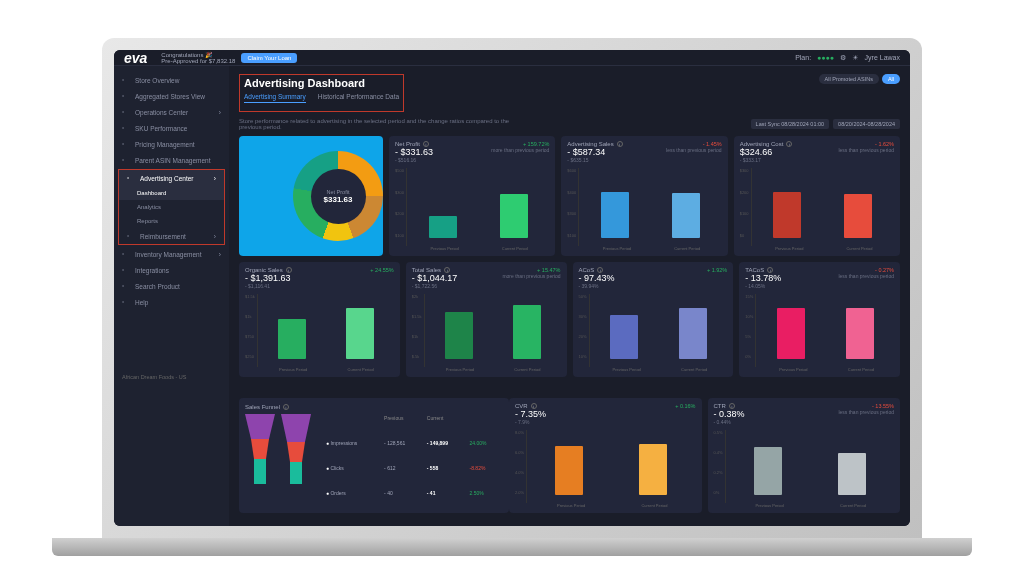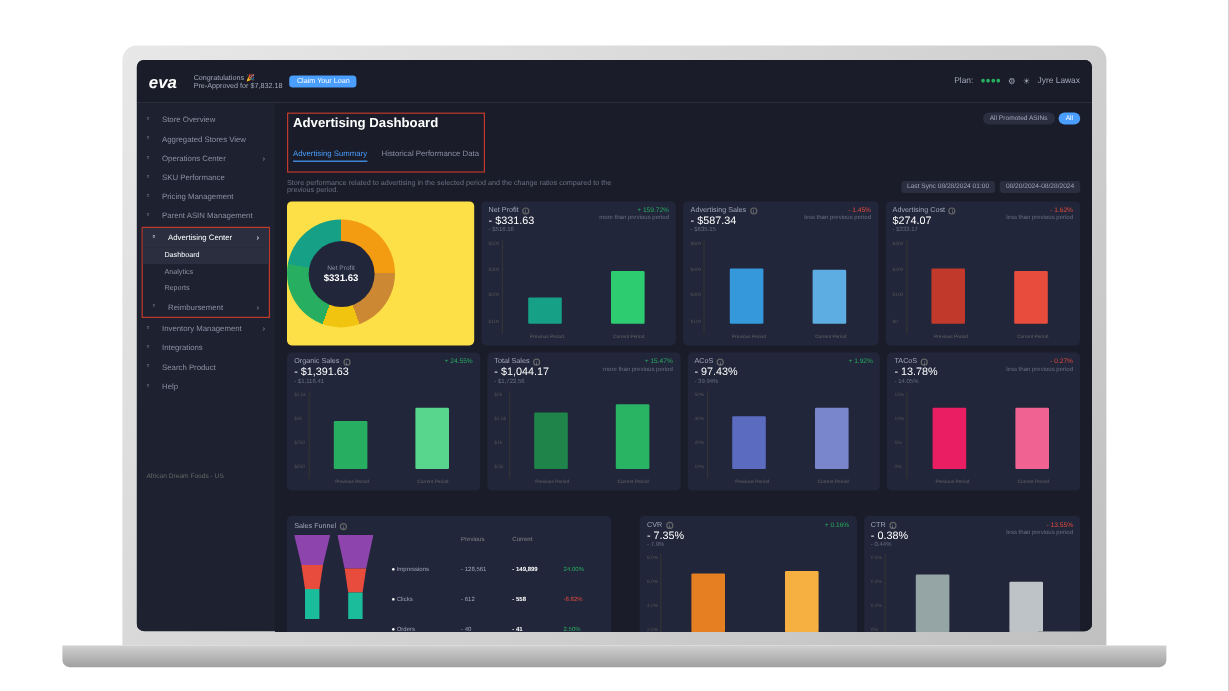--- a/index.html
+++ b/index.html
@@ -1,66 +1,66 @@
 <!DOCTYPE html>
 <html><head>
 <meta charset="utf-8">
 <style>
 *{margin:0;padding:0;box-sizing:border-box;font-family:-apple-system,sans-serif}
 body{background:#fff;display:flex;justify-content:center;align-items:center;height:576px}
 .laptop{width:820px;height:500px;background:linear-gradient(135deg,#e8e8e8,#c0c0c0);border-radius:12px 12px 0 0;padding:12px;position:relative}
 .laptop::after{content:'';position:absolute;bottom:-18px;left:-50px;right:-50px;height:18px;background:linear-gradient(180deg,#d0d0d0,#a0a0a0);border-radius:0 0 6px 6px}
 .screen{width:100%;height:100%;background:#1a1d29;border-radius:6px;overflow:hidden;display:flex;flex-direction:column;font-size:7px;color:#a0a5b8}
-.topbar{height:36px;background:#1a1d29;display:flex;align-items:center;padding:0 10px;justify-content:space-between;border-bottom:1px solid #2a2e3f}
+.topbar{height:16px;background:#1a1d29;display:flex;align-items:center;padding:0 10px;justify-content:space-between;border-bottom:1px solid #2a2e3f}
 .logo{font-size:14px;font-weight:700;color:#fff;font-style:italic}
 .congrats{display:flex;align-items:center;gap:6px;font-size:6px}
 .btn-claim{background:#4a9eff;color:#fff;padding:2px 6px;border-radius:3px;font-size:6px}
 .topright{display:flex;gap:6px;align-items:center}
 .body{flex:1;display:flex;overflow:hidden}
 .sidebar{width:115px;background:#1e2230;padding:6px 0;overflow-y:auto}
 .nav-item{display:flex;align-items:center;gap:5px;padding:4px 8px;font-size:6.5px;cursor:pointer;color:#8a8fa3}
 .nav-item.active{background:#2a2e3f;color:#fff}
 .nav-item.sub{padding-left:18px;font-size:6px}
 .nav-ico{width:8px;height:8px;display:inline-block}
 .highlight-box{border:1px solid #c0392b;margin:1px 4px}
 .main{flex:1;background:#1a1d29;padding:8px 10px;overflow-y:auto}
-.page-title{font-size:11px;font-weight:600;color:#fff;margin-bottom:16px}
+.page-title{font-size:11px;font-weight:600;color:#fff;margin-bottom:4px}
 .tabs{display:flex;gap:12px;font-size:6.5px;margin-bottom:6px}
 .tab{color:#8a8fa3;padding-bottom:2px}
 .tab.active{color:#4a9eff;border-bottom:1px solid #4a9eff}
 .title-wrap{border:1px solid #c0392b;padding:2px 4px;margin-bottom:6px;display:inline-block}
 .subheader{display:flex;justify-content:space-between;align-items:center;margin-bottom:6px}
 .desc{font-size:6px;color:#6a6f83;max-width:280px}
 .date-controls{display:flex;gap:4px;font-size:5.5px}
 .date-box{background:#2a2e3f;padding:2px 5px;border-radius:2px}
 .asin-pills{display:flex;gap:3px}
 .pill{background:#2a2e3f;padding:2px 6px;border-radius:8px;font-size:5.5px}
 .pill.on{background:#4a9eff;color:#fff}
 .row1{display:flex;gap:6px;margin-bottom:6px}
-.donut-card{width:156px;height:120px;background:#fde047;border-radius:4px;display:flex;align-items:center;justify-content:flex-start;position:relative}
+.donut-card{width:144px;height:120px;background:#0ea5e9;border-radius:4px;display:flex;align-items:center;justify-content:flex-end;position:relative}
 .donut{width:90px;height:90px;border-radius:50%;background:conic-gradient(#f39c12 0 90deg,#cc8833 90deg 160deg,#f1c40f 160deg 200deg,#27ae60 200deg 280deg,#16a085 280deg 360deg);display:flex;align-items:center;justify-content:center}
 .donut-inner{width:55px;height:55px;border-radius:50%;background:#22263a;display:flex;flex-direction:column;align-items:center;justify-content:center}
 .donut-label{font-size:5.5px;color:#8a8fa3}
 .donut-val{font-size:8px;font-weight:700;color:#fff}
 .grid{display:grid;grid-template-columns:repeat(3,1fr);gap:6px;flex:1}
 .card{background:#22263a;border-radius:4px;padding:5px 6px;height:120px;display:flex;flex-direction:column}
 .card-title{font-size:6px;color:#a0a5b8;display:flex;gap:3px;align-items:center}
 .card-val{font-size:9px;font-weight:400;color:#fff}
 .card-change{font-size:5.5px}
 .pos{color:#27ae60}.neg{color:#e74c3c}
 .card-sub{font-size:5px;color:#6a6f83}
 .card-row{display:flex;justify-content:space-between;align-items:flex-start;margin-bottom:2px}
 .chart{flex:1;display:flex;align-items:flex-end;gap:2px;position:relative;margin-top:3px}
 .yaxis{display:flex;flex-direction:column;justify-content:space-between;font-size:4px;color:#555;height:100%;padding-bottom:8px}
 .bars{flex:1;display:flex;align-items:flex-end;justify-content:space-around;gap:8px;height:100%;border-left:1px solid #333;padding:0 4px 8px}
 .bar{width:28px;border-radius:1px}
 .xlabels{display:flex;justify-content:space-around;font-size:4px;color:#666;padding-left:14px}
 .row2{display:grid;grid-template-columns:repeat(4,1fr);gap:6px;margin-bottom:21px}
 .row2 .card{height:115px}
-.row3{display:flex;gap:24px}
+.row3{display:flex;gap:0}
 .funnel-card{width:270px;height:115px;background:#22263a;border-radius:4px;padding:6px;display:flex;gap:10px}
 .funnels{display:flex;gap:6px;align-items:center}
 .legend-table{font-size:5px;flex:1}
 .legend-table td{padding:1px 3px}
 .row3 .card{height:115px;flex:1}
 .info-ico{width:6px;height:6px;border:1px solid #666;border-radius:50%;display:inline-flex;align-items:center;justify-content:center;font-size:4px}
 svg.fn{width:30px;height:70px}
 </style>
 </head>
 <body>
@@ -254,21 +254,21 @@
                   <span>Current Period</span>
                 </div>
               </div>
               <div class="card">
                 <div class="card-row">
                   <div>
                     <div class="card-title">
                       <span>Advertising Cost</span> 
                       <span class="info-ico">i</span>
                     </div>
-                    <div class="card-val">$274.07</div>
+                    <div class="card-val">$324.66</div>
                     <div class="card-sub">- $333.17</div>
                   </div>
                   <div style="text-align:right">
                     <div class="card-change neg">- 1.62%</div>
                     <div class="card-sub">less than previous period</div>
                   </div>
                 </div>
                 <div class="chart">
                   <div class="yaxis">
                     <span>$300</span>

